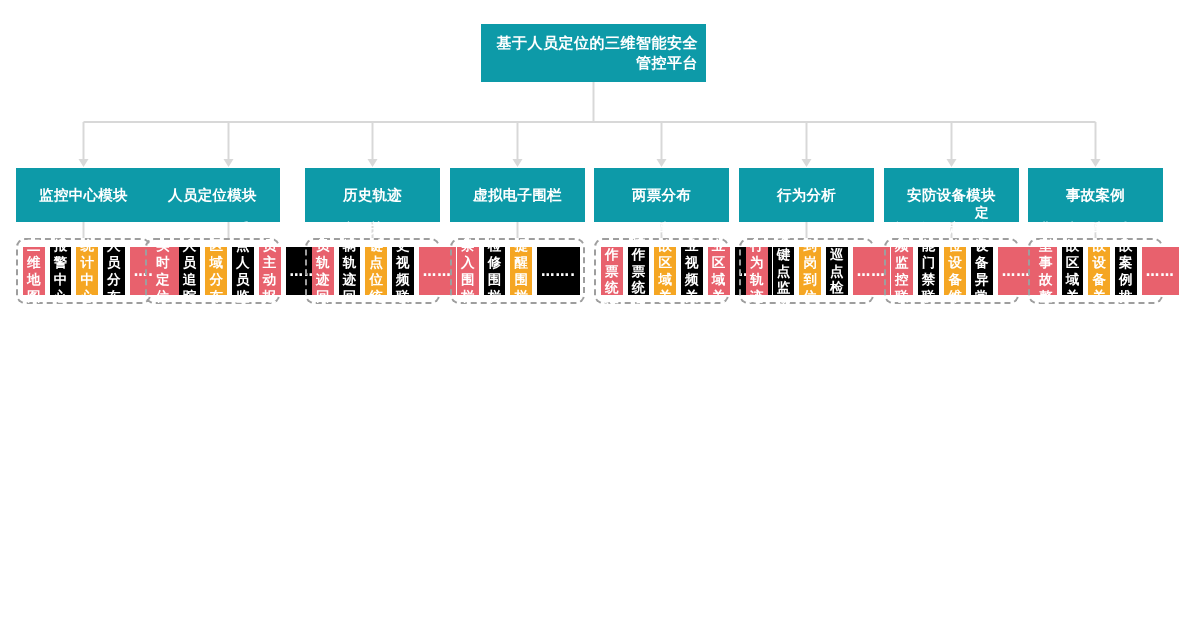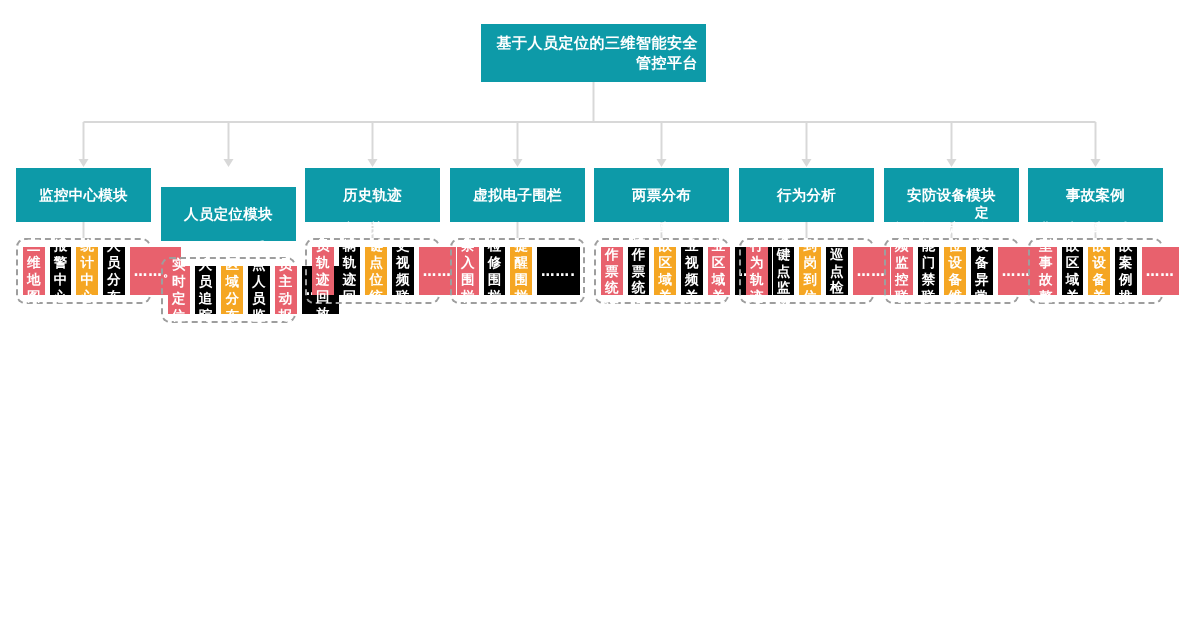--- a/index.html
+++ b/index.html
@@ -119,21 +119,21 @@
       <div class="column" style="left: 16px;">
         <div class="col-header">监控中心模块</div>
         <div class="group">
           <div class="item red">三维地图</div>
           <div class="item teal">报警中心</div>
           <div class="item orange">统计中心</div>
           <div class="item teal">人员分布</div>
           <div class="item red dots">……。</div>
         </div>
       </div>
-      <div class="column" style="left: 161px; margin-top: 19px;">
+      <div class="column" style="left: 145px;">
         <div class="col-header">人员定位模块</div>
         <div class="group">
           <div class="item red">实时定位</div>
           <div class="item teal">人员追踪</div>
           <div class="item orange">区域分布</div>
           <div class="item teal">重点人员监控</div>
           <div class="item red">人员主动报警</div>
           <div class="item teal dots">……</div>
         </div>
       </div>

